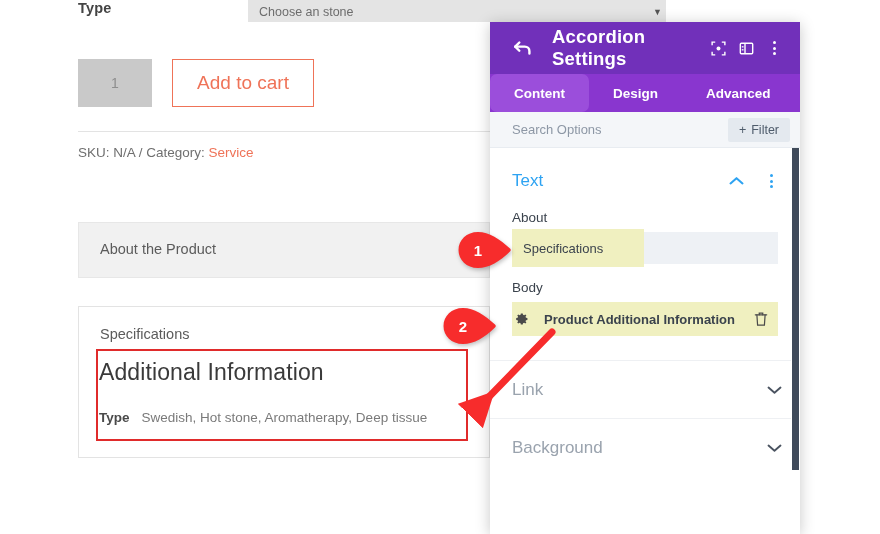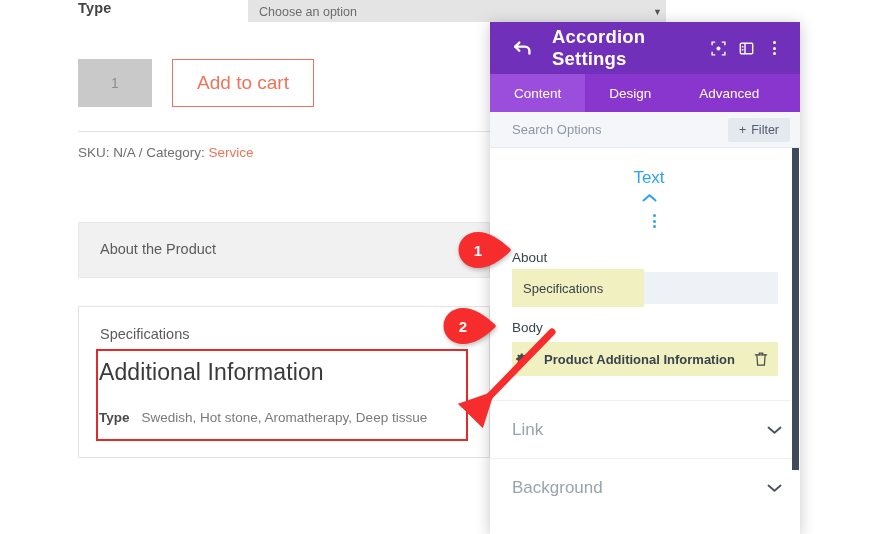--- a/index.html
+++ b/index.html
@@ -109,41 +109,42 @@
   .p-hicon {
     width: 26px; height: 26px; margin-left: 6px; color: #fff;
     display: flex; align-items: center; justify-content: center; cursor: pointer;
   }
   .kebab { display:flex; flex-direction:column; gap:2.5px; align-items:center; cursor:pointer; }
   .kebab i { width: 3px; height: 3px; border-radius: 50%; background: currentColor; display:block; }
 
   .p-tabs { height: 38px; background: #8936cf; display: flex; }
   .p-tab {
     flex: 0 0 auto; display: flex; align-items: center; justify-content: center;
-    color: #fff; font-size: 13.5px; font-weight: normal; cursor: pointer;
+    color: #fff; font-size: 13.5px; font-weight: bold; cursor: pointer;
     padding: 0 24px;
+    border-radius: 7px;
   }
   .p-tab.on { background: #9b4edb; }
 
   .p-search {
     height: 36px; background: #f4f6f9; border-bottom: 1px solid #e8ecf1;
     display: flex; align-items: center; padding: 0 10px 0 22px;
     position: relative;
   }
   .p-search-t { flex: 1 1 auto; font-size: 13px; color: #8d97a5; }
   .p-filter {
     background: #e4e9ef; color: #4e5b6b; font-size: 12.5px;
     padding: 5px 11px; border-radius: 2px; cursor: pointer;
     display: flex; align-items: center; gap: 5px;
   }
 
   .p-body { position: relative; height: 386px; background: #fff; overflow: hidden; }
 
   .sec-title-row {
-    display: flex; align-items: center; padding: 20px 14px 0 22px; flex-direction: column;
+    display: flex; align-items: center; padding: 20px 14px 0 22px;
   }
   .sec-title { flex: 1 1 auto; font-size: 17px; color: #2ea3f2; }
   .chev-up {
     width: 20px; height: 20px; color: #2ea3f2;
     display: flex; align-items: center; justify-content: center; cursor: pointer;
   }
   .sec-kebab { color: #2ea3f2; margin-left: 12px; margin-right: 2px; }
 
   .fld { padding: 0 22px; margin-top: 16px; }
   .fld-label { font-size: 13.5px; color: #3b434d; margin-bottom: 7px; }
@@ -204,21 +205,21 @@
 </head>
 <body>
 
 <div id="root">
 
   <div class="page">
 
     <div class="type-label">Type</div>
 
     <div class="select-box"></div>
-    <div class="select-text">Choose an option</div>
+    <div class="select-text">Choose an stone</div>
     <div class="select-caret">▼</div>
 
     <div class="qty-box"></div>
     <div class="qty-val">1</div>
 
     <div class="cart-btn">
       <span>Add to cart</span>
     </div>
 
     <div class="hr"></div>

